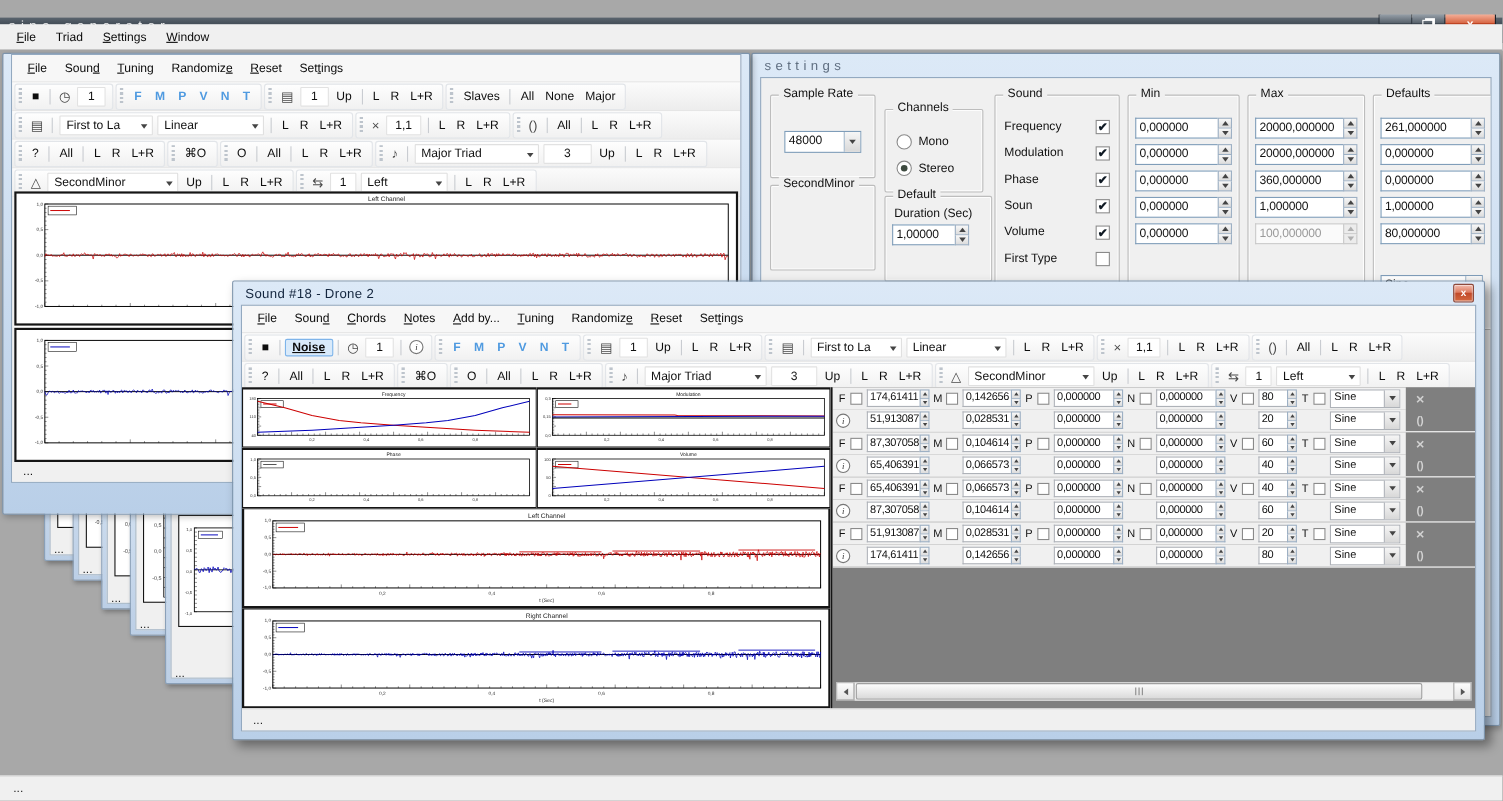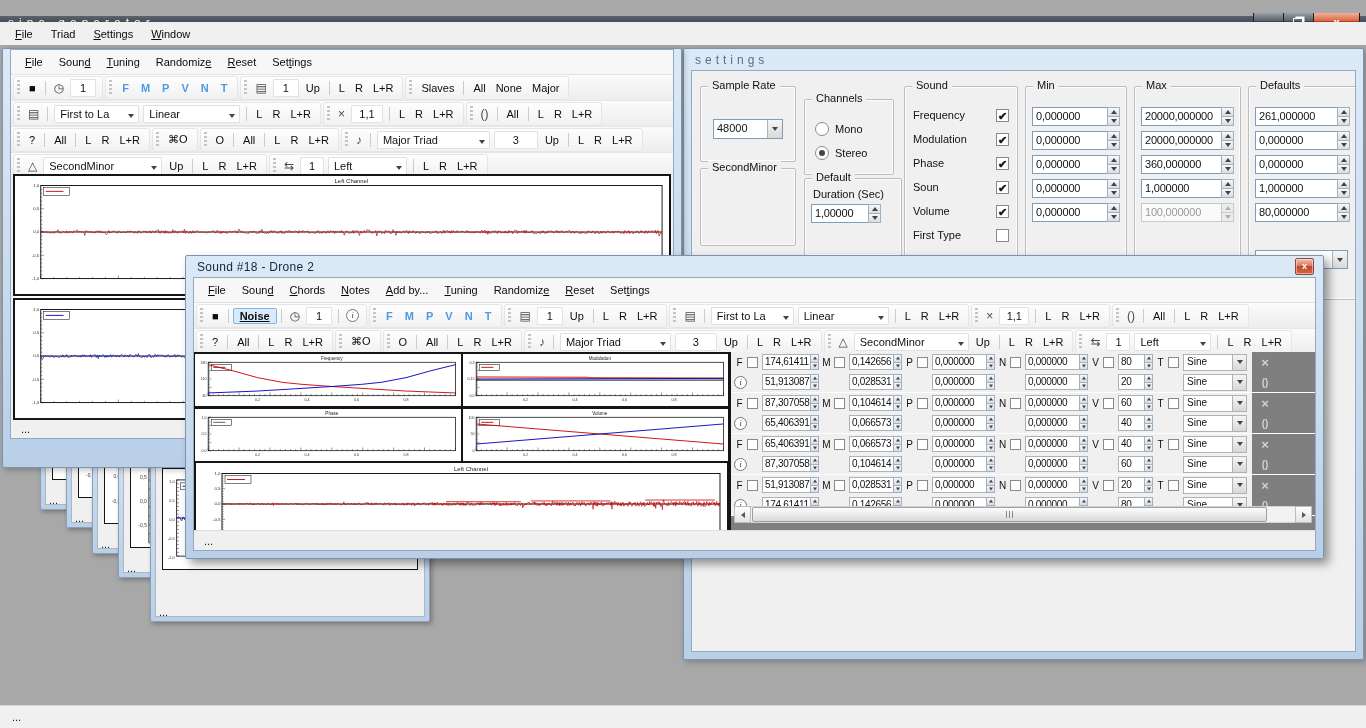--- a/index.html
+++ b/index.html
@@ -28,21 +28,21 @@
   .mdiwin{position:absolute;background:linear-gradient(#dce9f7,#b9cfe8);border:1px solid #7d94ac;border-radius:2px;
     box-sizing:border-box;padding:0 7px 7px 7px;box-shadow:2px 2px 6px rgba(0,0,0,.25);}
   .wtitle{height:21px;display:flex;align-items:center;font-size:12px;color:#5f6e80;letter-spacing:4px;padding-left:4px;white-space:nowrap;}
   .wtitle.active{color:#14263e;letter-spacing:0.3px;}
   .wbody{position:relative;background:#f0f0f0;border:1px solid #93a9c0;height:calc(100% - 21px);box-sizing:border-box;overflow:hidden;}
   .wclose{margin-left:auto;margin-right:2px;width:17px;height:15px;border:1px solid #8d4a3c;border-radius:2px;
     background:linear-gradient(#f3bdb0 0%,#dd7a5e 45%,#c14a2a 50%,#d4683f 100%);box-shadow:inset 0 0 0 1px rgba(255,255,255,.45);
     color:#fff;font-size:9px;font-weight:bold;text-align:center;line-height:14px;letter-spacing:0;}
   .win-master{left:2px;top:3px;width:680px;height:420px;z-index:10;}
   .win-settings{left:683px;top:3px;width:681px;height:612px;z-index:6;}
-  .win-sound{left:185px;top:210px;width:1139px;height:304px;z-index:30;box-shadow:5px 5px 10px rgba(0,0,0,.4);}
+  .win-sound{left:211px;top:210px;width:1139px;height:418px;z-index:30;box-shadow:5px 5px 10px rgba(0,0,0,.4);}
   .wmenu{height:24px;background:#f7f7f7;border-bottom:1px solid #e3e3e3;display:flex;align-items:center;padding-left:6px;}
   .wmenu .menu-item{padding:3px 8px;}
   .wfoot{position:absolute;left:0;right:0;bottom:0;height:19px;background:#f0f0f0;border-top:1px solid #dedede;
     display:flex;align-items:center;padding-left:10px;color:#222;}
   
   .tbrow{height:25px;background:linear-gradient(#fbfbfb,#ededed);border-bottom:1px solid #e6e6e6;
     display:flex;align-items:center;padding-left:2px;white-space:nowrap;}
   .tbg{display:inline-flex;align-items:center;height:22px;background:linear-gradient(#fefefe,#f1f1f1);
     border:1px solid #e2e5e9;border-radius:3px;margin-right:2px;padding:0 4px 0 1px;}
   .grip{width:3px;height:15px;margin:0 4px 0 2px;

